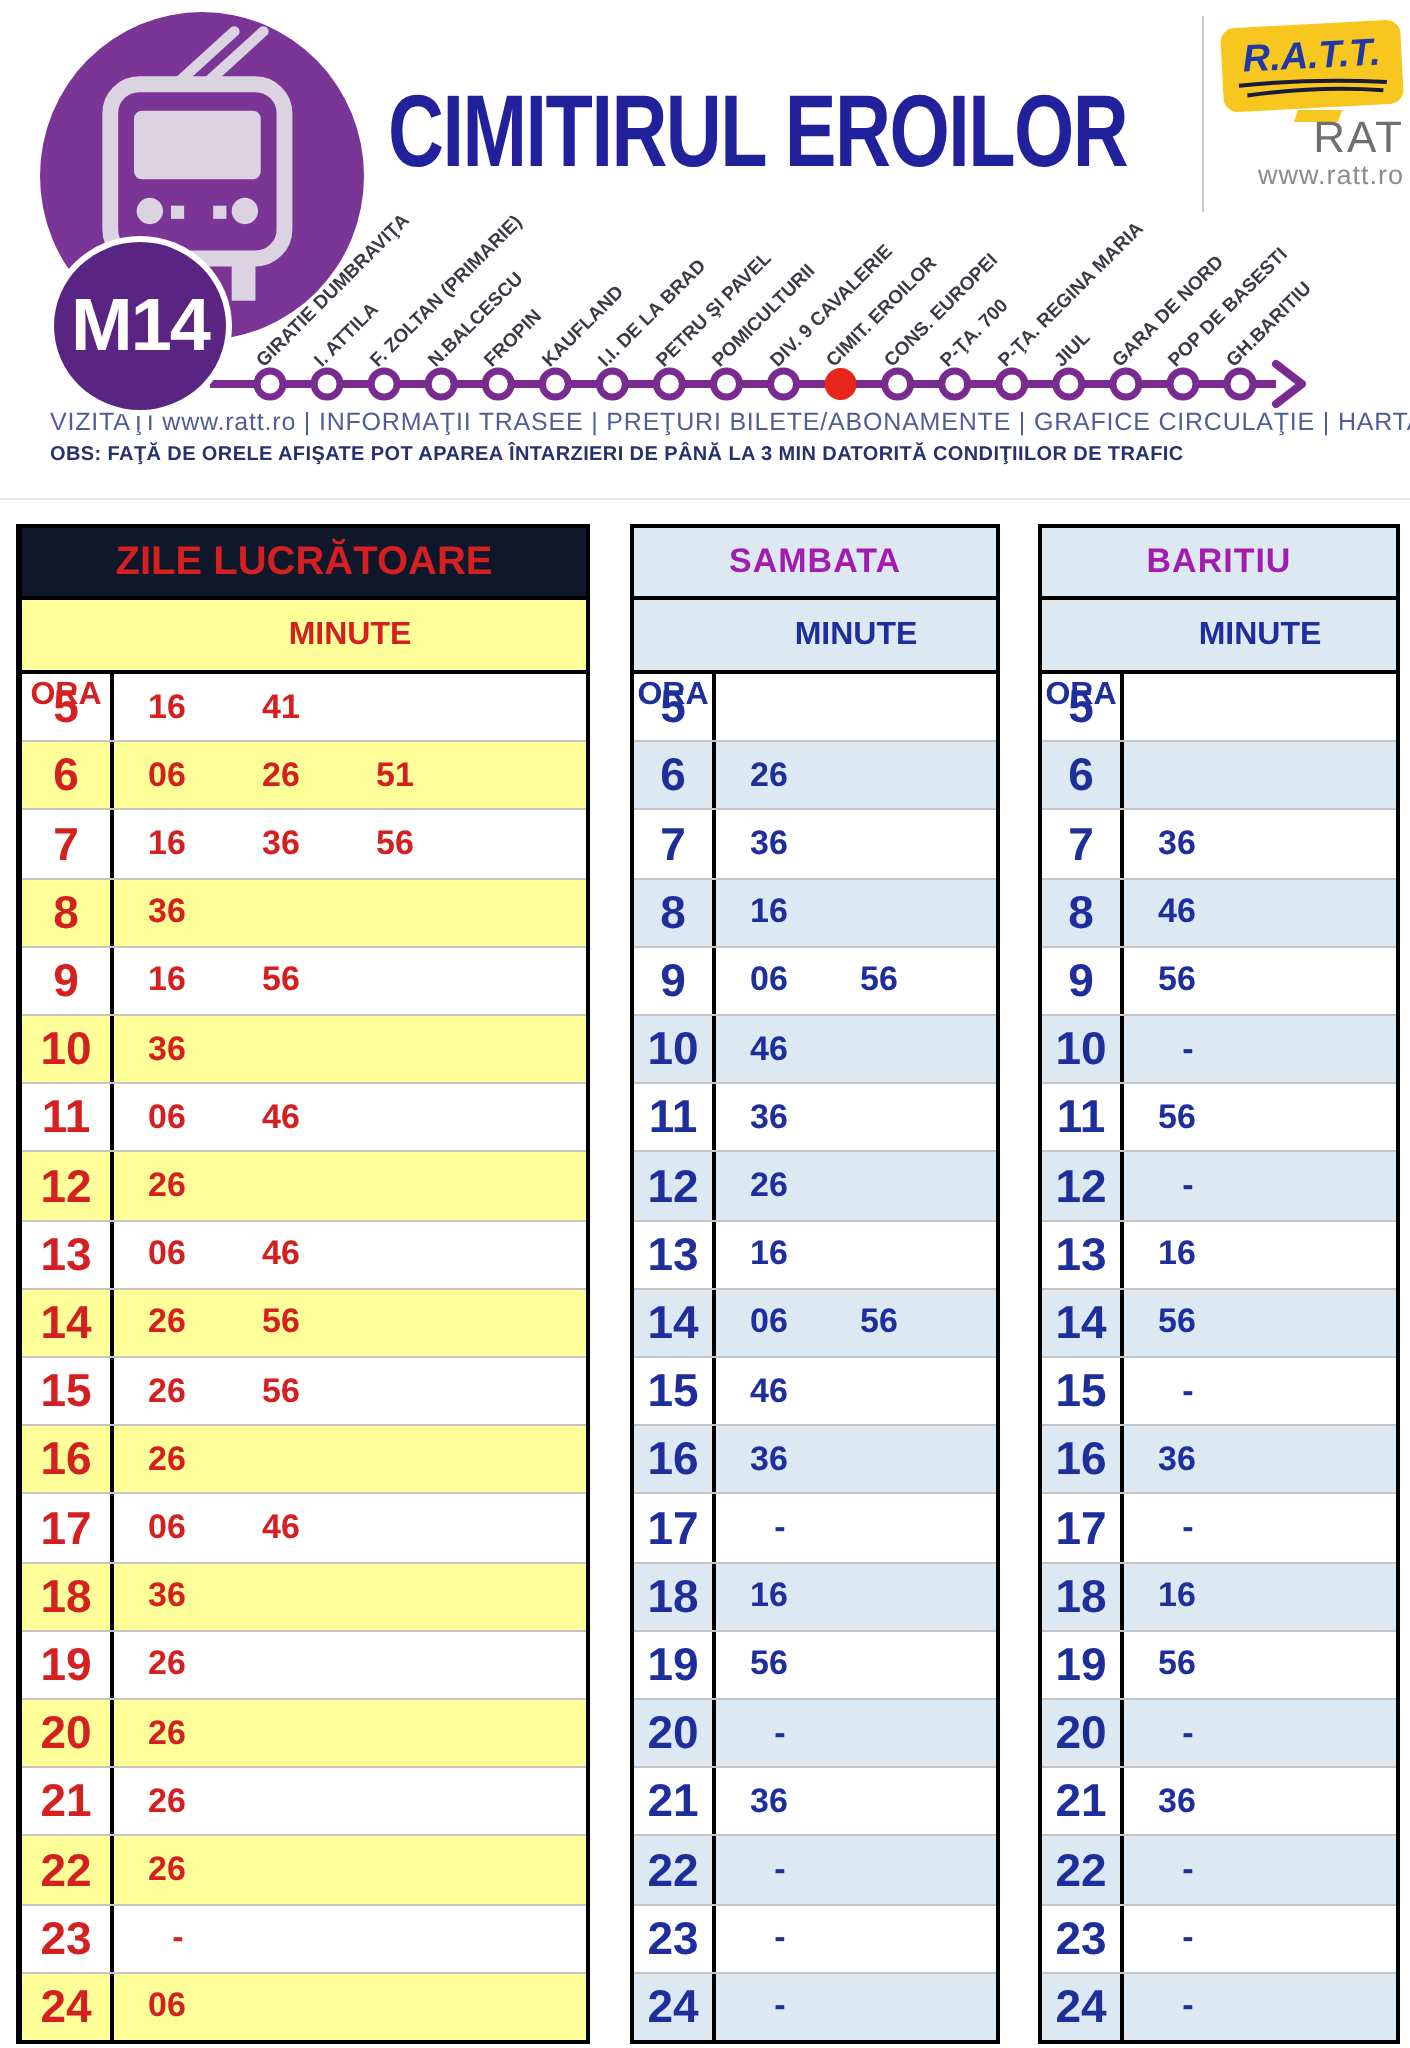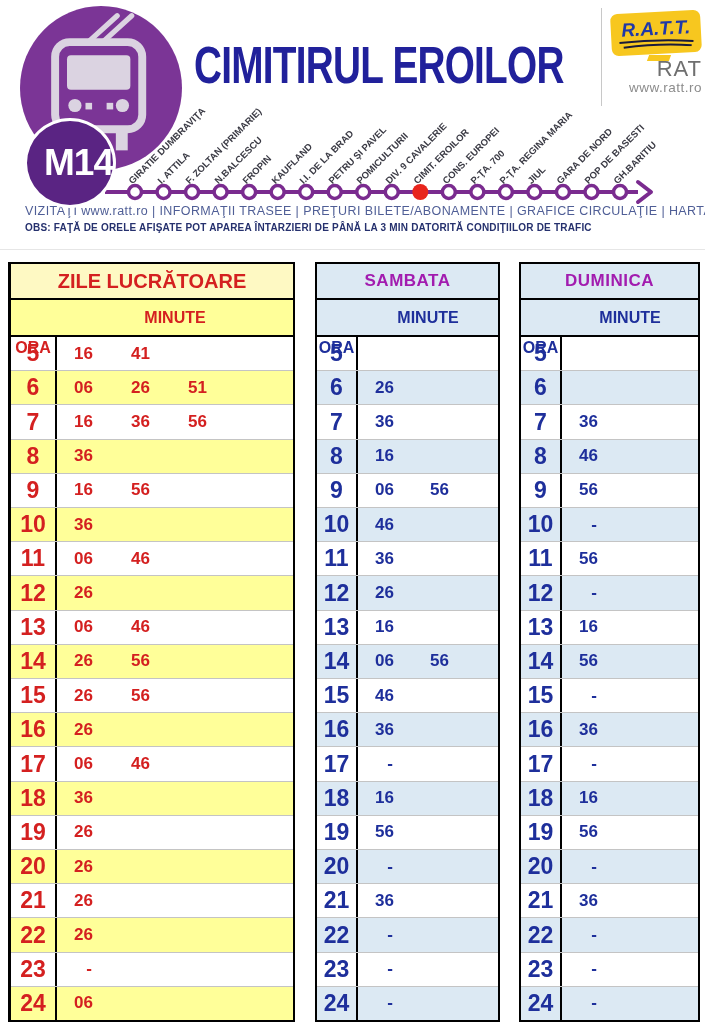--- a/index.html
+++ b/index.html
@@ -10,21 +10,21 @@
 
   
   .big-circle {
     position:absolute; left:20px; top:6px; width:162px; height:164px;
     background:#7B3596; border-radius:50%;
   }
   .big-circle svg { position:absolute; left:14px; top:6px; }
   .m14-circle {
     position:absolute; left:24px; top:118px; width:86px; height:84px;
     background:#5A2483; border:3px solid #ffffff; border-radius:50%;
-    display:flex; align-items:center; justify-content:flex-end; z-index:3;
+    display:flex; align-items:center; justify-content:center; z-index:3;
   }
   .m14-circle span { color:#ffffff; font-size:37px; font-weight:bold; letter-spacing:-1px; }
 
   .page-title {
     position:absolute; left:194px; top:36px; white-space:nowrap;
     font-size:51px; font-weight:800; color:#21219B; letter-spacing:-1px;
     transform:scaleX(0.76); transform-origin:left top;
   }
 
   .brand-sep { position:absolute; left:601px; top:8px; width:1px; height:98px; background:#c8c8c8; }
@@ -68,21 +68,21 @@
     border:2px solid #000; background:#fff; display:flex; flex-direction:column;
   }
   .t-weekday { left:8px;  width:287px; border-left-width:3px; }
   .t-saturday { left:315px; width:185px; }
   .t-sunday  { left:519px; width:181px; }
 
   .tt-title {
     flex:none; height:34px; display:flex; align-items:center; justify-content:center;
     border-bottom:2px solid #000; font-weight:bold;
   }
-  .t-weekday .tt-title { background:#fef9c3; color:#D42020; font-size:20px; }
+  .t-weekday .tt-title { background:#0f172a; color:#D42020; font-size:20px; }
   .blue .tt-title     { background:#DCE9F3; color:#a21caf; font-size:17px; letter-spacing:0.5px; }
 
   .tt-head { flex:none; height:35px; display:flex; border-bottom:2px solid #000; font-weight:bold; }
   .tt-head .ora-h {
     display:flex; align-items:center; justify-content:center;
     border-right:2px solid #000; font-size:16px;margin-top:48px;
   }
   .tt-head .min-h { flex:1; display:flex; align-items:center; justify-content:center; font-size:16px; }
   .t-weekday .tt-head { background:#FFFF99; color:#D42020; }
   .blue .tt-head      { background:#DCE9F3; color:#1E2F9B; }
@@ -464,21 +464,21 @@
         <div class="tt-row alt">
           <div class="ora">24</div>
           <div class="mins">
             <span class="min-slot dash">-</span>
           </div>
         </div>
       </div>
   </div>
 
   <div class="timetable blue t-sunday">
-    <div class="tt-title">DUMINICA</div>
+    <div class="tt-title">BARITIU</div>
     <div class="tt-head">
       <div class="ora-h">ORA</div>
       <div class="min-h">MINUTE</div>
     </div>
     <div class="tt-rows">
         <div class="tt-row">
           <div class="ora">5</div>
           <div class="mins"></div>
         </div>
         <div class="tt-row alt">

